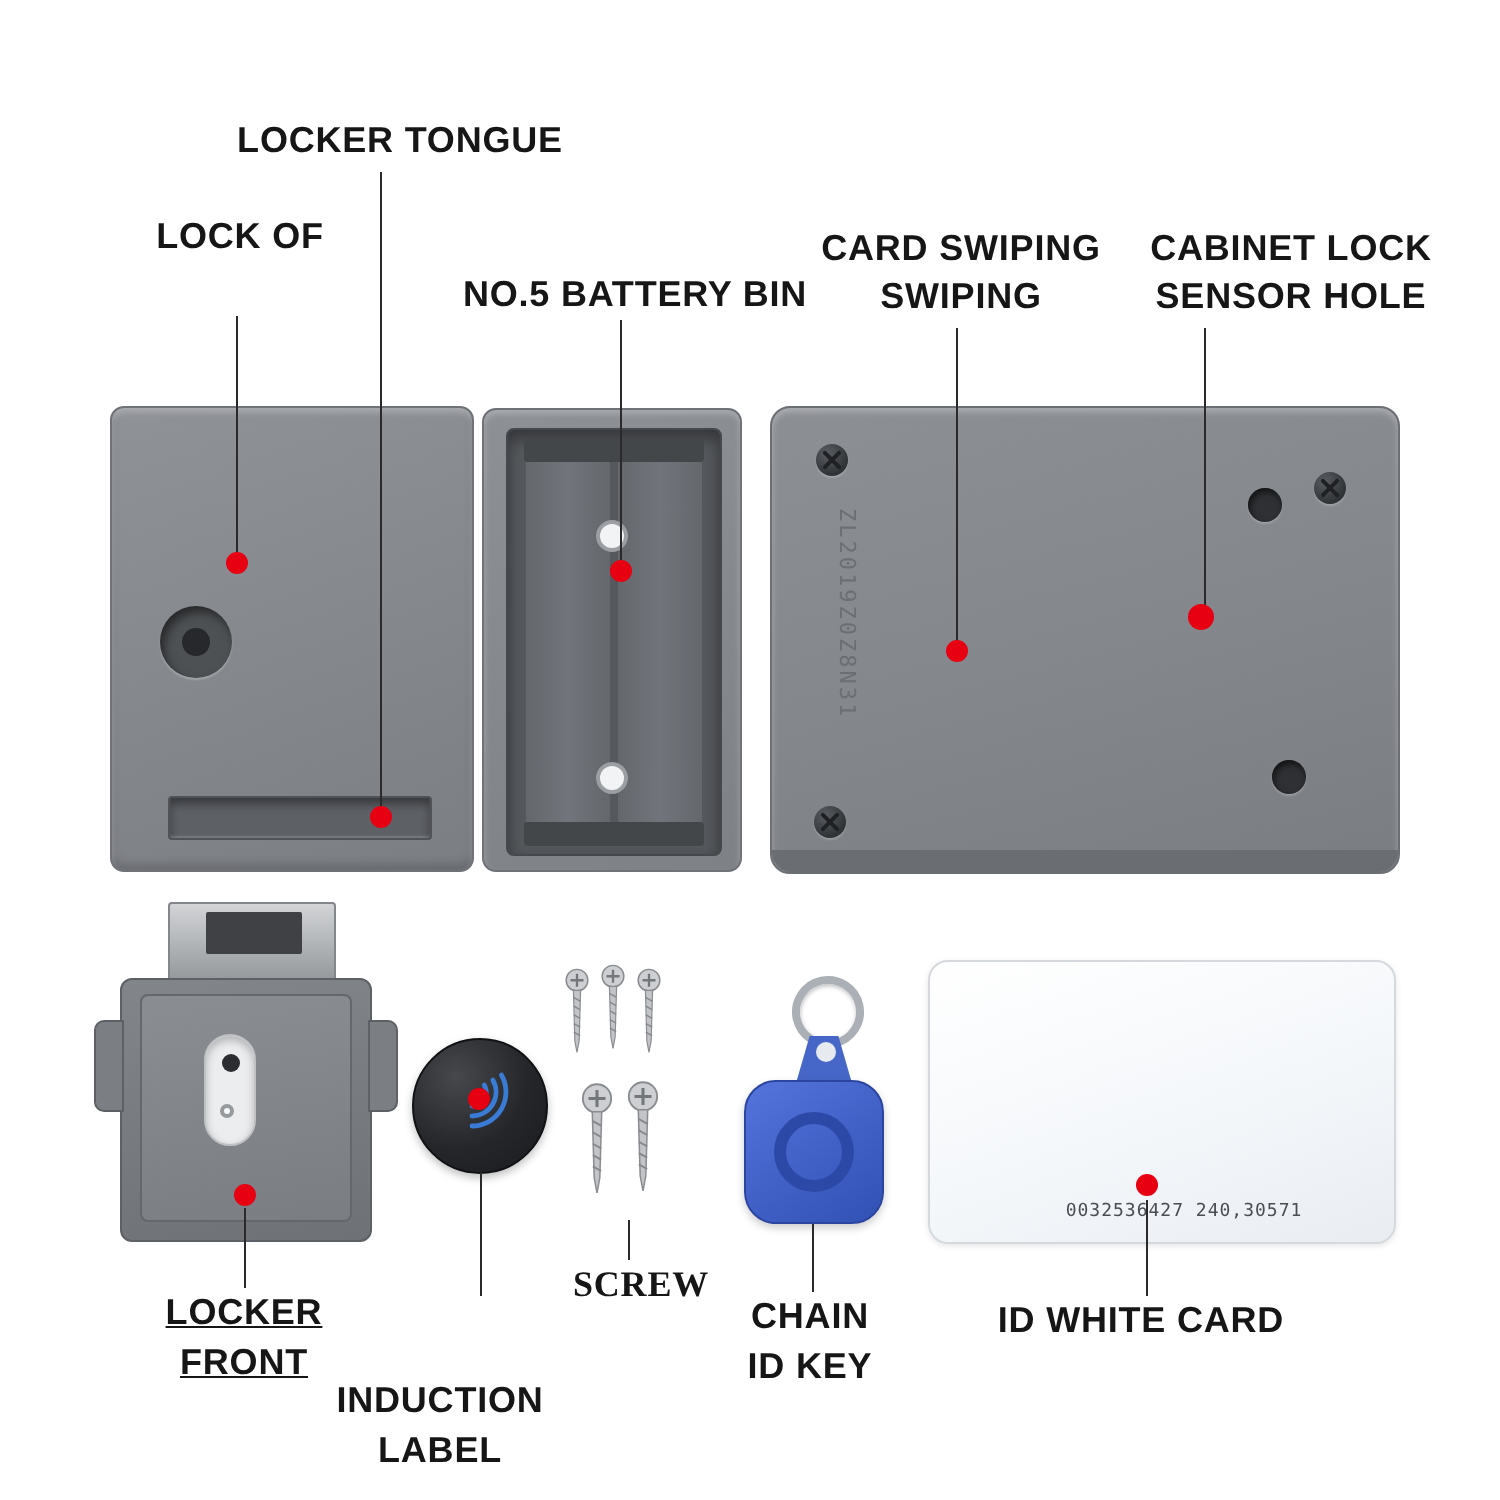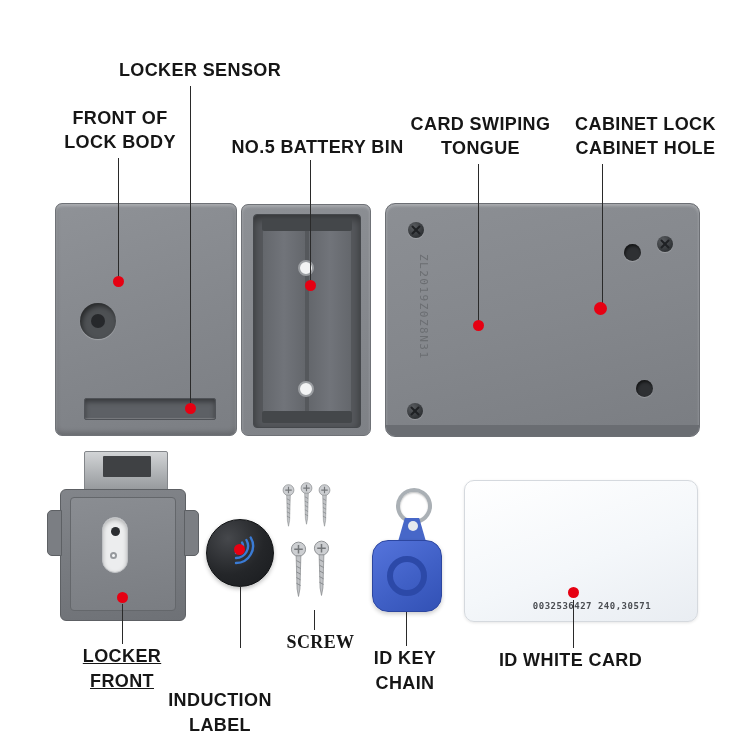--- a/index.html
+++ b/index.html
@@ -181,21 +181,20 @@
     position:absolute; left:14px; top:15px; width:40px; height:40px; border-radius:50%;
     border:6px solid #2c49a8;
   }
 
   
   .white-card {
     left:464px; top:480px; width:234px; height:142px;
     background:linear-gradient(160deg,#ffffff 0%, #f4f7fa 55%, #e9edf2 100%);
     border:1px solid #d5d9de; border-radius:10px;
     box-shadow:0 1px 3px rgba(0,0,0,.1);
-    font-weight:bold;
   }
   .card-print {
     position:absolute; left:52px; top:120px; width:150px; text-align:center;
     font-family:"DejaVu Sans Mono", monospace; font-size:9px; color:#4a4d52;
     letter-spacing:.5px; white-space:nowrap;
   }
 </style>
 </head>
 <body>
 
@@ -206,59 +205,58 @@
       <g id="screw-shape">
         <circle cx="9" cy="8" r="7.5" fill="#cdcfd2" stroke="#8a8d90" stroke-width="1"></circle>
         <path d="M4.5 8 H13.5 M9 3.5 V12.5" stroke="#74777a" stroke-width="1.6"></path>
         <path d="M6.5 15 H11.5 L10.5 50 L9 58 L7.5 50 Z" fill="#c2c4c7" stroke="#8a8d90" stroke-width="0.8"></path>
         <path d="M6.8 20 l4.4 2.4 M6.8 26 l4.4 2.4 M6.8 32 l4.4 2.4 M6.8 38 l4.4 2.4 M6.8 44 l4.4 2.4" stroke="#85888b" stroke-width="1"></path>
       </g>
     </defs>
   </svg>
 
   <div class="callout" style="left:95px; top:58px; width:210px;">
-    <div>LOCKER SENSOR</div>
+    <div>LOCKER TONGUE</div>
   </div>
 
   <div class="callout" style="left:35px; top:106px; width:170px;">
-    <div>FRONT OF</div>
-    <div>LOCK BODY</div>
+    <div>LOCK OF</div>
   </div>
 
   <div class="callout" style="left:215px; top:135px; width:205px;">
     <div>NO.5 BATTERY BIN</div>
   </div>
 
   <div class="callout" style="left:388px; top:112px; width:185px;">
     <div>CARD SWIPING</div>
-    <div>TONGUE</div>
+    <div>SWIPING</div>
   </div>
 
   <div class="callout" style="left:553px; top:112px; width:185px;">
     <div>CABINET LOCK</div>
-    <div>CABINET HOLE</div>
+    <div>SENSOR HOLE</div>
   </div>
 
   <div class="callout" style="left:52px; top:644px; width:140px; line-height:25px;text-decoration:underline;">
     <div>LOCKER</div>
     <div>FRONT</div>
   </div>
 
   <div class="callout" style="left:145px; top:648px; width:150px; line-height:25px;margin-top:40px;">
     <div>INDUCTION</div>
     <div>LABEL</div>
   </div>
 
   <div class="callout" style="left:278px; top:630px; width:85px;font-family:Liberation Serif, serif;">
     <div>SCREW</div>
   </div>
 
   <div class="callout" style="left:345px; top:646px; width:120px; line-height:25px;">
+    <div>CHAIN</div>
     <div>ID KEY</div>
-    <div>CHAIN</div>
   </div>
 
   <div class="callout" style="left:468px; top:648px; width:205px;">
     <div>ID WHITE CARD</div>
   </div>
 
   <div class="leader" style="left:190px; top:86px;  height:318px;"></div>
   <div class="leader" style="left:118px; top:158px; height:120px;"></div>
   <div class="leader" style="left:310px; top:160px; height:122px;"></div>
   <div class="leader" style="left:478px; top:164px; height:158px;"></div>

